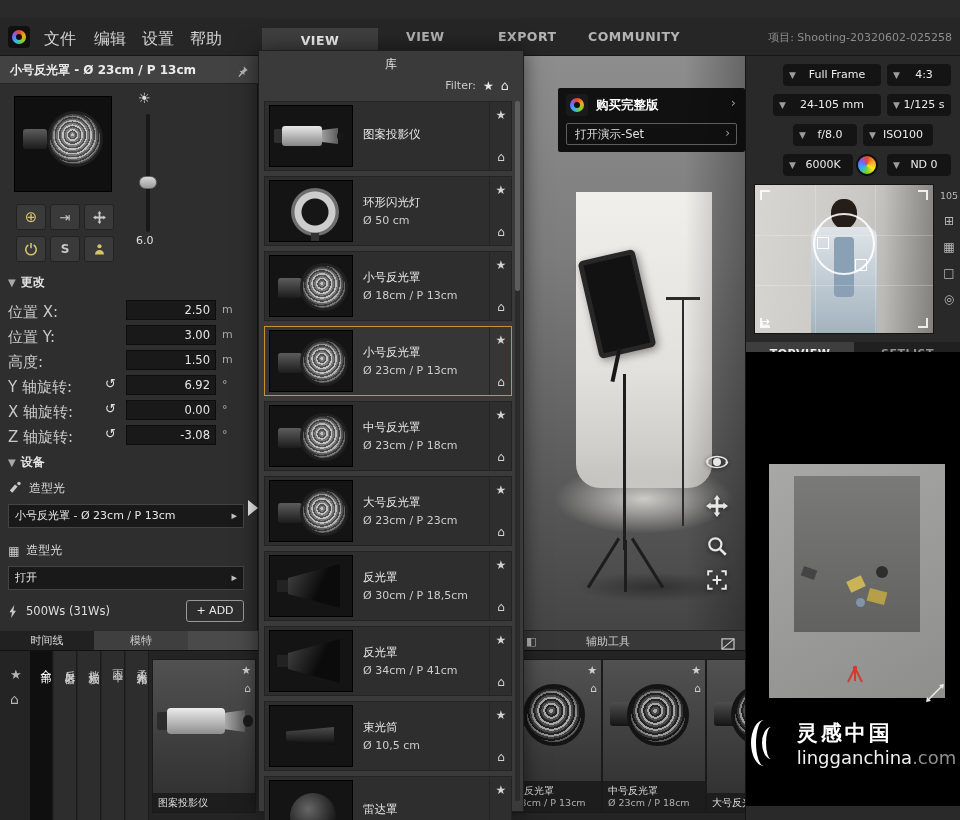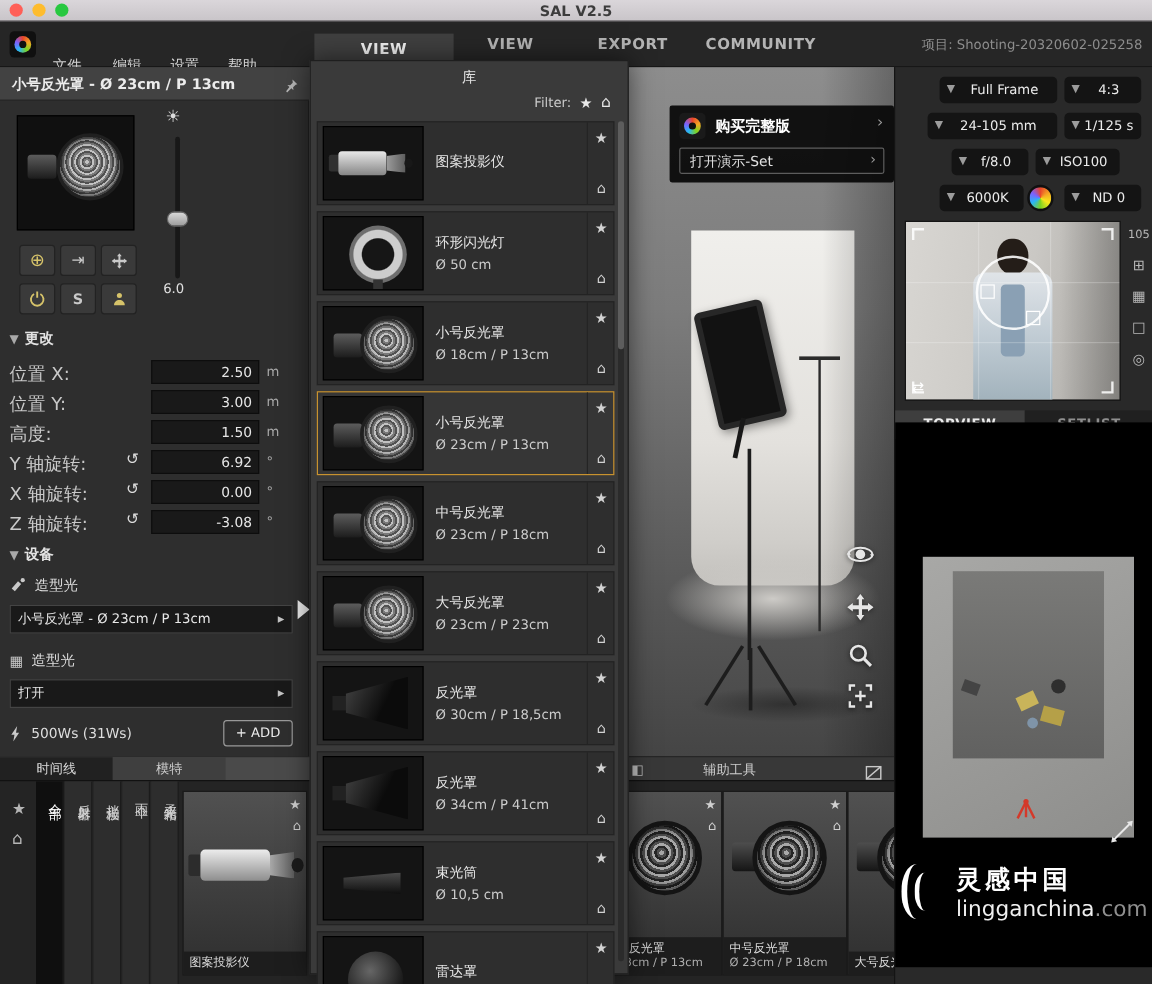--- a/index.html
+++ b/index.html
@@ -9,21 +9,21 @@
 .abs{position:absolute}
 
 
 .titlebar{background:linear-gradient(#dad6da,#c9c5c9);border-bottom:1px solid #9a969a;display:flex;align-items:center}
 .tl{width:11px;height:11px;border-radius:50%;margin-left:8px;display:inline-block}
 .tl.red{background:#ff5f57}.tl.yel{background:#febc2e}.tl.grn{background:#28c840}
 .titlebar-text{position:absolute;left:0;right:0;text-align:center;font-size:12px;font-weight:bold;color:#3c3c3c}
 
 
 .menubar{background:#262626;border-bottom:1px solid #171717}
-.menu-item{position:absolute;top:28px;font-size:12px;color:#d2d2d2;cursor:default}
+.menu-item{position:absolute;top:11px;font-size:16px;color:#d2d2d2;cursor:default}
 .top-tab{position:absolute;top:11px;font-size:12.5px;font-weight:bold;letter-spacing:.5px;color:#b4b4b4}
 .tab-setup{position:absolute;left:262px;top:10px;width:116px;height:28px;background:#3f3f3f;color:#f2f2f2;font-size:12.5px;font-weight:bold;letter-spacing:.5px;text-align:center;line-height:26px}
 .proj-label{position:absolute;right:8px;top:12px;font-size:11px;color:#8d8d8d}
 .applogo{position:absolute;left:8px;top:8px;width:22px;height:22px;border-radius:4px;background:#101010;display:flex;align-items:center;justify-content:center}
 .logo-ring{width:14px;height:14px;border-radius:50%;background:conic-gradient(#e8452c,#f5a623,#7ed321,#29b6f6,#7b61ff,#e8452c);position:relative}
 .logo-ring::after{content:"";position:absolute;left:4px;top:4px;width:6px;height:6px;border-radius:50%;background:#101010}
 
 
 .lp{background:#2e2e2e;border-right:1px solid #181818}
 .lp-header{position:absolute;left:0;top:0;width:258px;height:28px;background:#424242;border-bottom:1px solid #222;font-size:12px;font-weight:bold;color:#ececec;line-height:28px;padding-left:10px}
@@ -144,26 +144,20 @@
 .wm-arc2{position:absolute;left:11px;top:7px;width:18px;height:32px;border-left:4px solid #fff;border-radius:50%}
 .wm-cn{font-size:21px;font-weight:bold;color:#fff;letter-spacing:3px}
 .wm-en{font-size:18px;color:#f0f0f0}
 .wm-suf{color:#8f8f8f}
 </style>
 </head>
 <body>
 
 <div class="app">
 
-  <div class="abs titlebar" style="left:0;top:0;width:960px;height:18px">
-    <span class="tl red"></span>
-    <span class="tl yel"></span>
-    <span class="tl grn"></span>
-    <div class="titlebar-text">SAL V2.5</div>
-  </div>
 
   <div class="abs menubar" style="left:0;top:18px;width:960px;height:38px">
     <div class="applogo">
         <span class="logo-ring"></span>
       </div>
     <span class="menu-item" style="left:44px">文件</span>
     <span class="menu-item" style="left:94px">编辑</span>
     <span class="menu-item" style="left:142px">设置</span>
     <span class="menu-item" style="left:190px">帮助</span>
     <div class="tab-setup"><span>VIEW</span></div>

